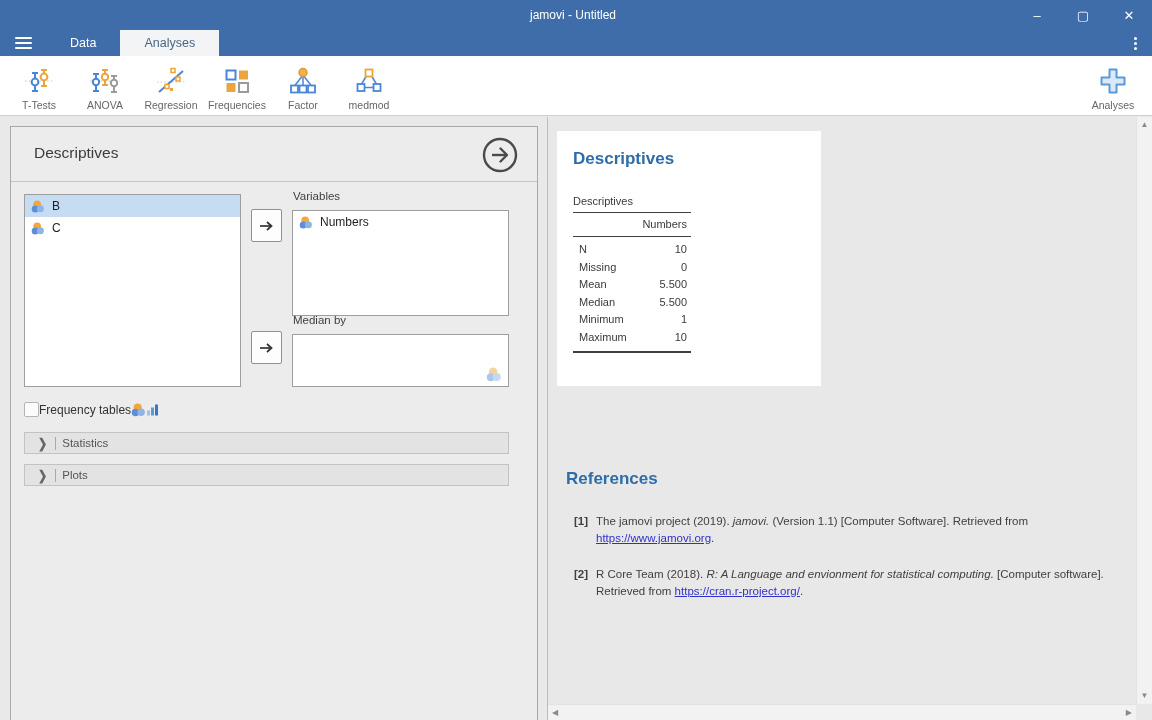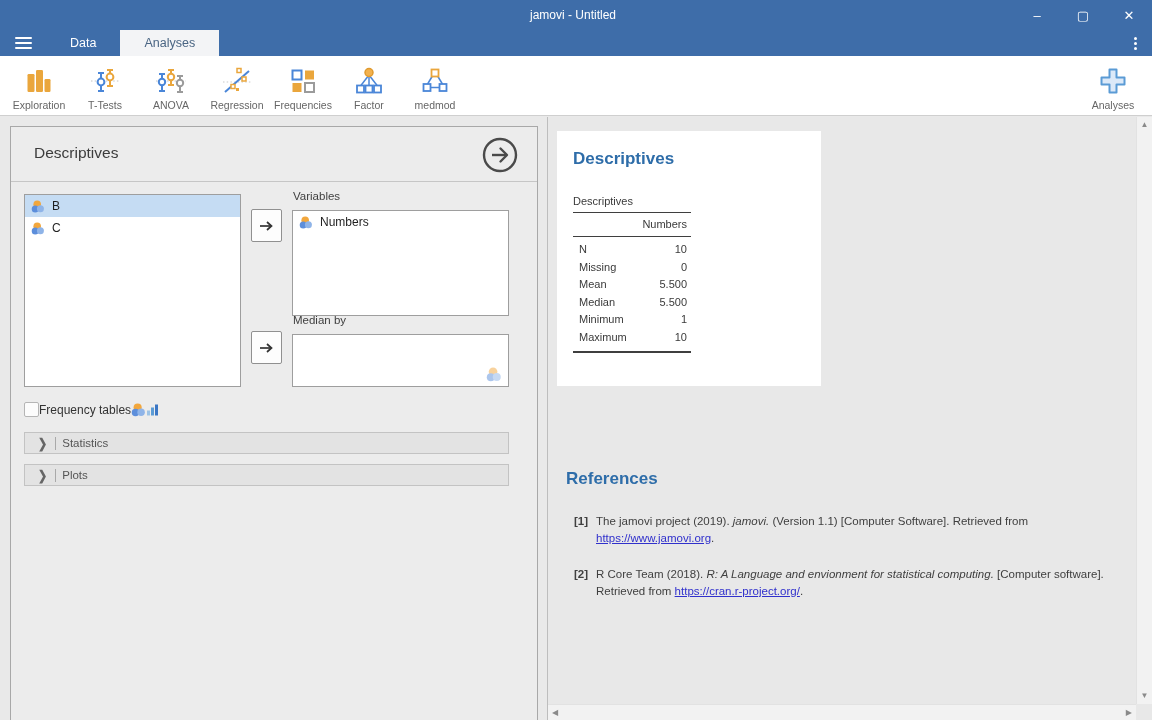--- a/index.html
+++ b/index.html
@@ -122,30 +122,20 @@
   <div class="tab">Data</div>
   <div class="tab active">Analyses</div>
   <div class="dots-menu">
       <i></i>
       <i></i>
       <i></i>
     </div>
 </div>
 
 <div class="ribbon">
-  <div class="ribbon-btn">
-    <span class="ic">
-      <svg width="30" height="30" viewBox="0 0 30 30">
-        <rect x="3.5" y="8" width="7" height="18" rx="1.2" fill="#eaa63c"></rect>
-        <rect x="12" y="4" width="7" height="22" rx="1.2" fill="#eaa63c"></rect>
-        <rect x="20.5" y="13" width="6" height="13" rx="1.2" fill="#eaa63c"></rect>
-      </svg>
-    </span>
-    <span class="lbl">Exploration</span>
-  </div>
   <div class="ribbon-btn">
     <span class="ic">
       <svg width="30" height="30" viewBox="0 0 30 30">
         <line x1="1" y1="15" x2="29" y2="15" stroke="#c4c4c4" stroke-width="1" stroke-dasharray="1.5 2.2"></line>
         <g stroke="#4a86d8" stroke-width="2" fill="#ffffff">
           <line x1="8" y1="7" x2="14" y2="7"></line>
             <line x1="11" y1="7" x2="11" y2="25"></line>
             <line x1="8" y1="25" x2="14" y2="25"></line>
           <circle cx="11" cy="16" r="3.4"></circle>
         </g>

